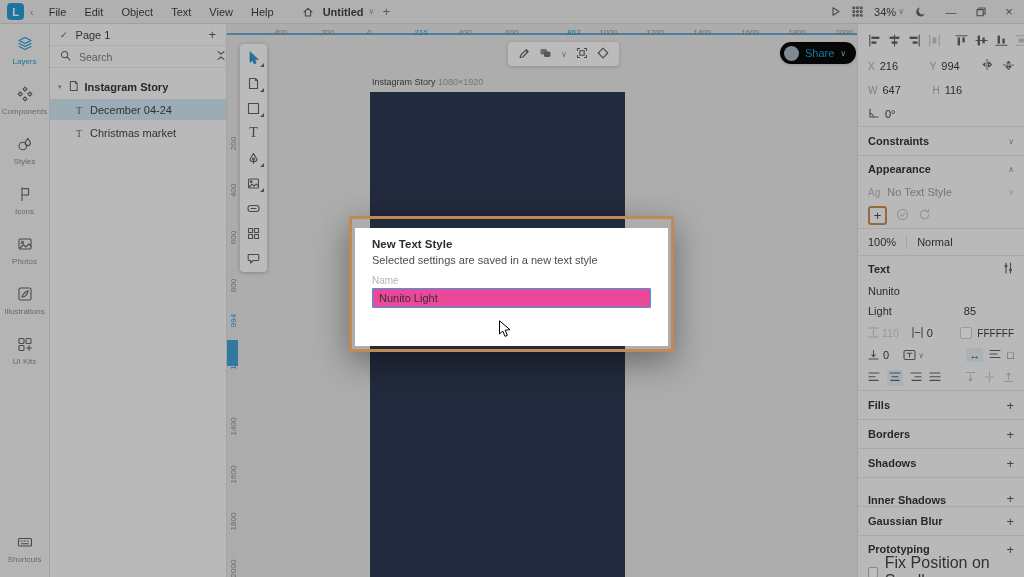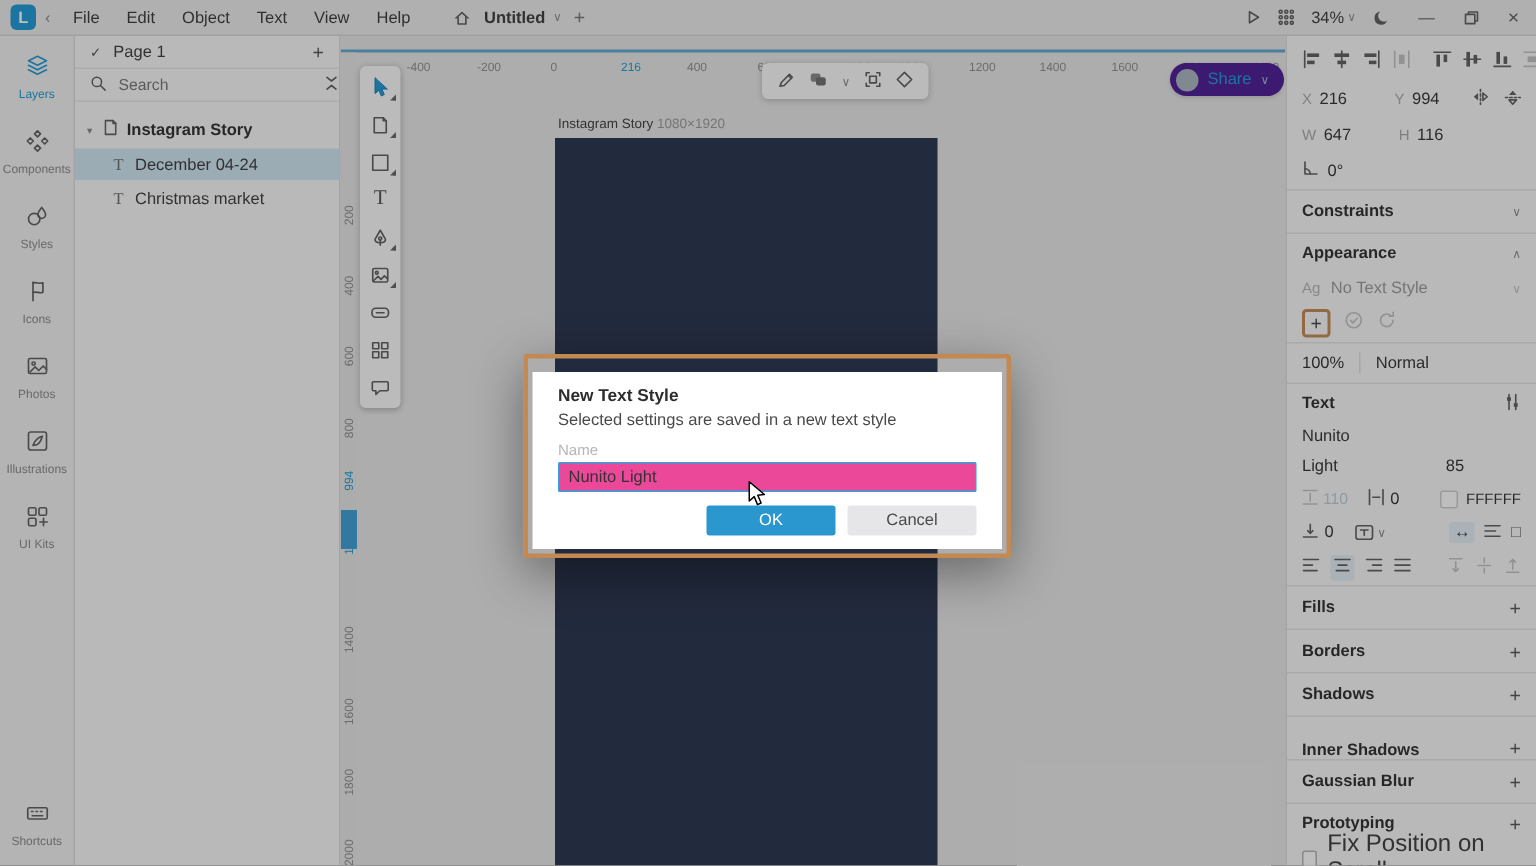--- a/index.html
+++ b/index.html
@@ -24,52 +24,52 @@
   .rail-item.active svg{stroke:#1e9ad6;}
   
   .leftpanel{position:absolute;top:24px;left:50px;width:177px;bottom:0;background:#f9f9f9;border-right:1px solid #dcdcdc;z-index:4;}
   .lp-row{height:22px;display:flex;align-items:center;padding:0 10px;border-bottom:1px solid #e6e6e6;}
   .tree-row{height:21px;display:flex;align-items:center;gap:6px;font-size:11px;color:#3c3c3c;}
   .tree-row.sel{background:#cfe6f3;}
   .t-ico{font-family:"Liberation Serif",serif;font-size:11px;color:#6d6d6d;width:10px;text-align:center;}
   
   .canvas{position:absolute;top:24px;left:227px;width:630px;bottom:0;background:#e8e8e8;z-index:1;overflow:hidden;}
   .hruler{position:absolute;top:0;left:0;right:0;height:11px;background:#e6e6e6;border-bottom:2px solid #5fa8d3;z-index:3;}
-  .hruler span{position:absolute;top:16px;font-size:8px;color:#8d8d8d;}
+  .hruler span{position:absolute;top:4px;font-size:8px;color:#8d8d8d;font-style:italic;}
   .vruler{position:absolute;top:11px;left:0;width:11px;bottom:0;background:#e6e6e6;z-index:3;}
   .vruler span{position:absolute;left:-5px;width:22px;font-size:8px;color:#8d8d8d;transform:rotate(-90deg);text-align:center;}
   .vsel{position:absolute;left:0;width:11px;top:305px;height:26px;background:#3f9fd4;z-index:3;}
   .artboard{position:absolute;left:143px;top:68px;width:255px;bottom:-2px;background:#28324d;}
   .ab-label{position:absolute;left:145px;top:53px;font-size:9px;color:#3f3f3f;white-space:nowrap;}
   .ab-label .dims{color:#9a9a9a;}
   .tools{position:absolute;left:13px;top:20px;width:27px;background:#fbfbfb;border-radius:4px;
          box-shadow:0 1px 4px rgba(0,0,0,.25);display:flex;flex-direction:column;align-items:center;
          padding:6px 0;gap:9px;z-index:4;}
   .tool{position:relative;width:17px;height:16px;display:flex;align-items:center;justify-content:center;}
   .tool.fly::after{content:"";position:absolute;right:-2px;bottom:-1px;border:2.4px solid transparent;
          border-right-color:#666;border-bottom-color:#666;}
   .floatbar{position:absolute;left:281px;top:18px;height:24px;background:#fbfbfb;border-radius:4px;
          box-shadow:0 1px 4px rgba(0,0,0,.2);display:flex;align-items:center;gap:9px;padding:0 10px;z-index:4;}
-  .sharepill{position:absolute;left:553px;top:18px;height:22px;background:#4c1d95;border-radius:11px;
+  .sharepill{position:absolute;left:553px;top:18px;height:22px;background:#000000;border-radius:11px;
          display:flex;align-items:center;gap:6px;padding:0 10px 0 4px;z-index:4;box-shadow:0 1px 3px rgba(0,0,0,.15);}
   .avatar{width:15px;height:15px;border-radius:50%;background:#aab6bf;}
   
   .inspector{position:absolute;top:24px;right:0;width:167px;bottom:0;background:#f9f9f9;border-left:1px solid #dcdcdc;z-index:4;}
   .irow{display:flex;align-items:center;padding:0 10px;}
   .ilbl{color:#aaa;font-size:10px;margin-right:5px;}
   .ival{color:#333;font-size:11px;}
   .ihead{font-weight:bold;font-size:11px;color:#2f2f2f;}
   .idiv{border-top:1px solid #e4e4e4;margin:0;}
   .chev{font-size:8px;color:#8f8f8f;margin-left:auto;}
   .plusg{font-size:13px;color:#555;margin-left:auto;}
   .selbox{background:#e3eef5;border-radius:2px;}
   
   .overlay{position:absolute;inset:0;background:rgba(22,22,22,.28);z-index:40;}
   .modal-outer{position:absolute;left:349px;top:216px;width:325px;height:136px;border:3px solid #c28a52;
-         border-radius:2px;z-index:60;box-shadow:0 10px 34px rgba(0,0,0,.4);margin-top:20px;}
+         border-radius:2px;z-index:60;box-shadow:0 10px 34px rgba(0,0,0,.4);}
   .modal{position:absolute;left:3px;right:3px;top:9px;bottom:3px;background:#fff;padding:10px 17px 8px 17px;}
   .m-title{font-size:11.5px;font-weight:bold;color:#2d2d2d;}
   .m-desc{font-size:11px;color:#4a4a4a;margin-top:4px;}
   .m-name{font-size:10px;color:#b5b5b5;margin-top:9px;}
   .m-input{display:block;width:100%;height:20px;margin-top:2px;border:1.5px solid #2ba3dc;border-radius:1px;
          padding:0 6px;font-size:11px;color:#333;font-family:"Liberation Sans",sans-serif;outline:none;background:#ec4899;}
   .m-btns{display:flex;justify-content:flex-end;gap:8px;margin-top:9px;}
   .btn{width:86px;height:20px;display:flex;align-items:center;justify-content:center;font-size:11px;border-radius:2px;}
   .btn-ok{background:#2a97cf;color:#fff;}
   .btn-cancel{background:#e6e6e8;color:#4a4a4a;}
@@ -580,24 +580,20 @@
   </div>
 
   <div class="overlay"></div>
 
   <div class="modal-outer">
     <div class="modal">
       <div class="m-title">New Text Style</div>
       <div class="m-desc">Selected settings are saved in a new text style</div>
       <div class="m-name">Name</div>
       <input class="m-input" value="Nunito Light" style="">
-      <div class="m-btns">
-        <div class="btn btn-ok">OK</div>
-        <div class="btn btn-cancel">Cancel</div>
-      </div>
     </div>
   </div>
 
   <div class="cursor">
     <svg width="13" height="18" viewBox="0 0 13 18" style="stroke:#000;stroke-width:1;">
       <path d="M1.5 1.2 1.5 14 4.8 11.1 7 16.4 9.4 15.3 7.2 10.2 11.6 9.7 Z" fill="#fff"></path>
     </svg>
   </div>
 
 </div>

